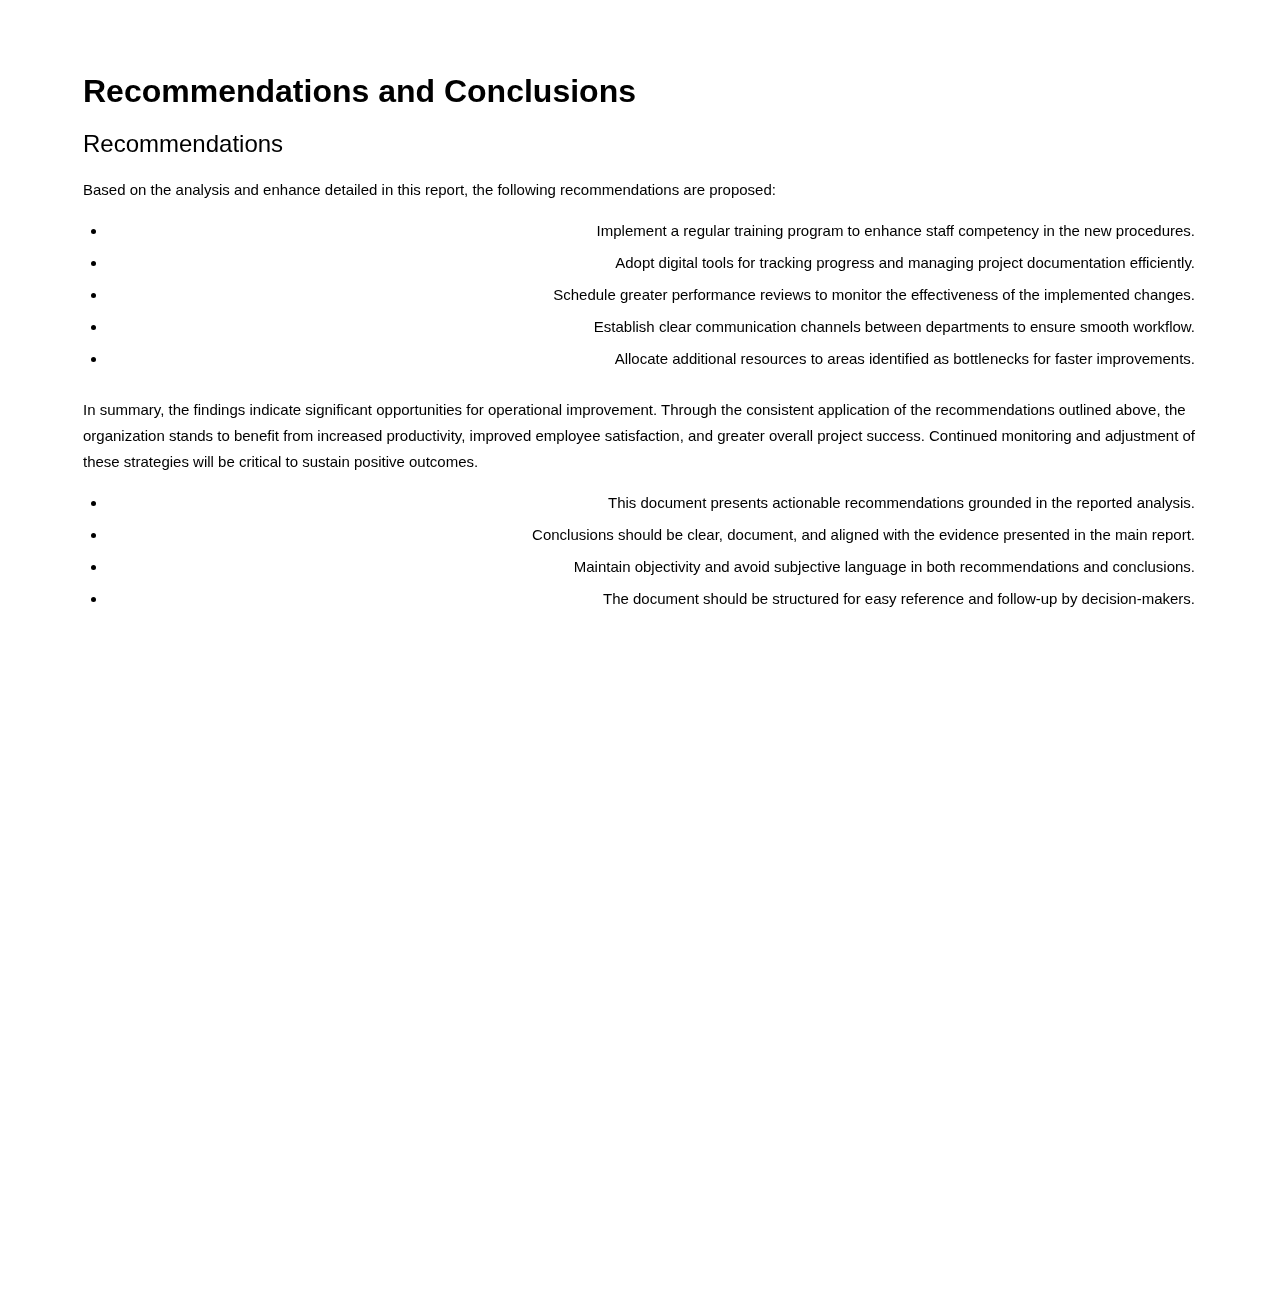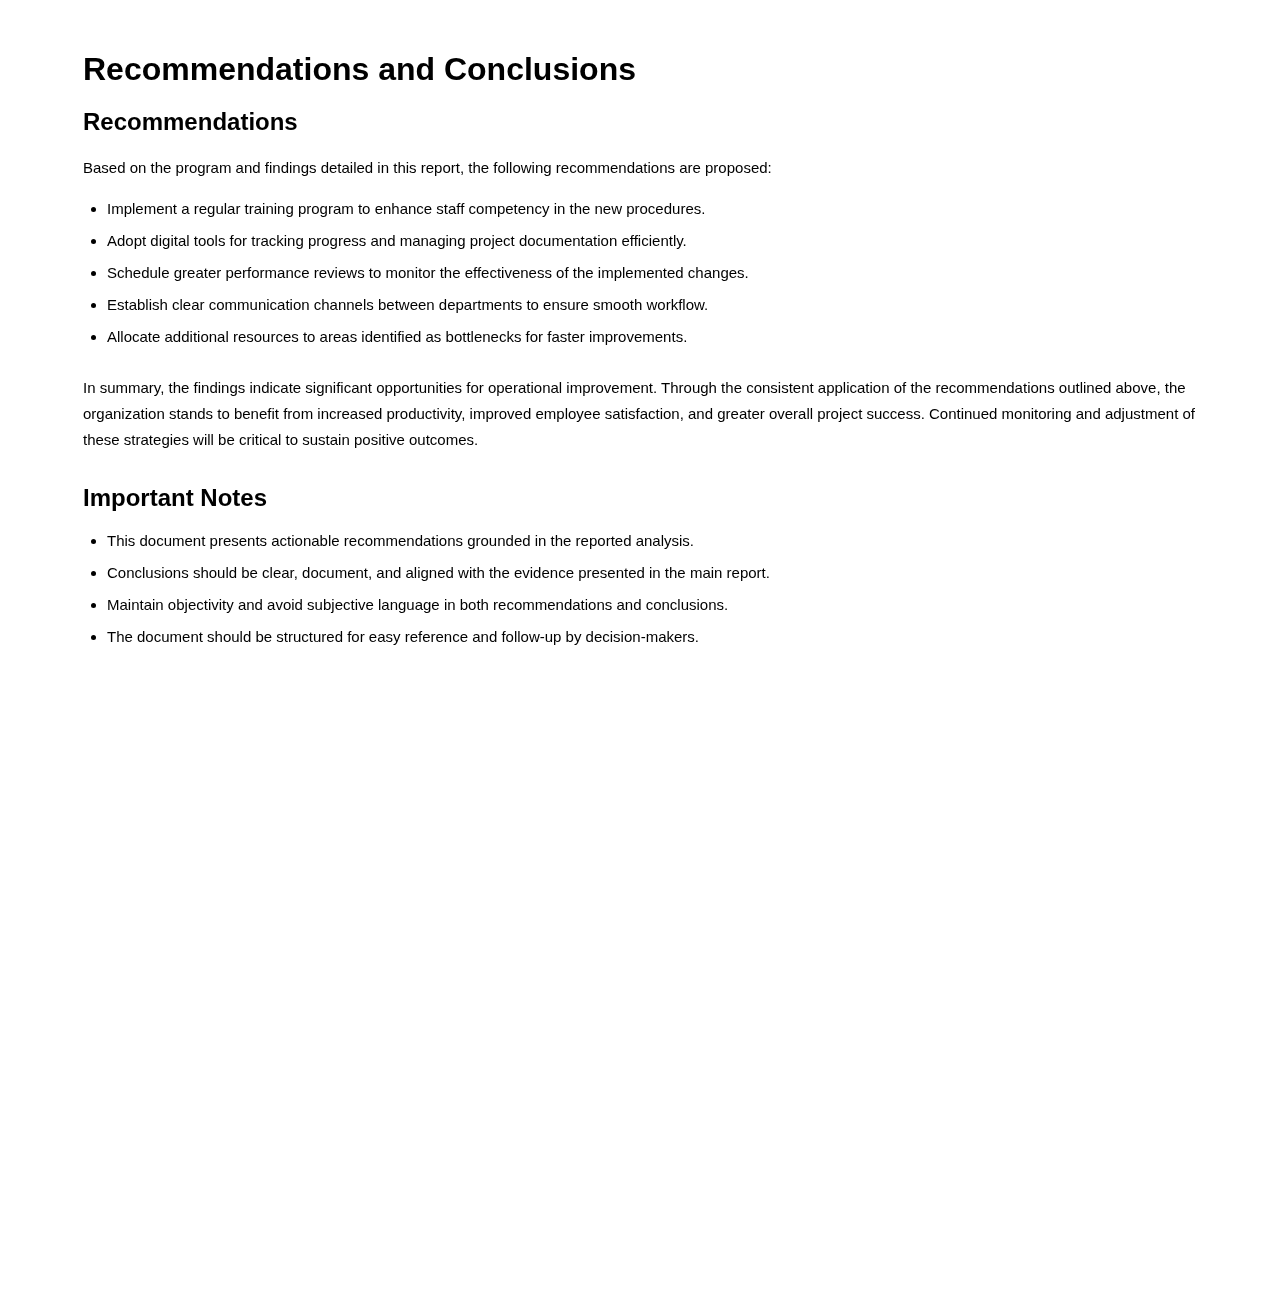--- a/index.html
+++ b/index.html
@@ -4,80 +4,80 @@
 <style>
   html, body {
     margin: 0;
     padding: 0;
     background: #ffffff;
     color: #000000;
     font-family: "Liberation Sans", "DejaVu Sans", sans-serif;
   }
   .page {
     max-width: 1112px;
-    padding: 50px 83px 60px 83px;
+    padding: 72px 83px 60px 83px;
     background: #ffffff;
   }
   h1.doc-title {
     font-size: 32px;
     line-height: 1.2;
     font-weight: 700;
     margin: 0 0 14px 0;
   }
   h2.section-heading {
     font-size: 24px;
     line-height: 1.2;
-    font-weight: 700;
+    font-weight: 400;
     margin: 31px 0 10px 0;
   }
   h1.doc-title + h2.section-heading {
     margin-top: 20px;
   }
   p.body-text {
     font-size: 15px;
     line-height: 26px;
     margin: 18px 0 18px 0;
   }
   ul.bullet-list {
     margin: 18px 0 28px 0;
     padding-left: 24px;
     list-style-type: disc;
   }
   ul.bullet-list li {
     font-size: 15px;
     line-height: 20px;
     margin-bottom: 12px;
+    text-align: right;
   }
   ul.bullet-list li:last-child {
     margin-bottom: 0;
   }
 </style>
 </head>
 <body>
 
 <div class="page">
 
   <h1 class="doc-title">Recommendations and Conclusions</h1>
 
   <h2 class="section-heading">Recommendations</h2>
 
-  <p class="body-text">Based on the program and findings detailed in this report, the following recommendations are proposed:</p>
+  <p class="body-text">Based on the analysis and enhance detailed in this report, the following recommendations are proposed:</p>
 
   <ul class="bullet-list">
     <li>Implement a regular training program to enhance staff competency in the new procedures.</li>
     <li>Adopt digital tools for tracking progress and managing project documentation efficiently.</li>
     <li>Schedule greater performance reviews to monitor the effectiveness of the implemented changes.</li>
     <li>Establish clear communication channels between departments to ensure smooth workflow.</li>
     <li>Allocate additional resources to areas identified as bottlenecks for faster improvements.</li>
   </ul>
 
 
   <p class="body-text">In summary, the findings indicate significant opportunities for operational improvement. Through the consistent application of the recommendations outlined above, the organization stands to benefit from increased productivity, improved employee satisfaction, and greater overall project success. Continued monitoring and adjustment of these strategies will be critical to sustain positive outcomes.</p>
 
-  <h2 class="section-heading">Important Notes</h2>
 
   <ul class="bullet-list">
     <li>This document presents actionable recommendations grounded in the reported analysis.</li>
     <li>Conclusions should be clear, document, and aligned with the evidence presented in the main report.</li>
     <li>Maintain objectivity and avoid subjective language in both recommendations and conclusions.</li>
     <li>The document should be structured for easy reference and follow-up by decision-makers.</li>
   </ul>
 
 </div>
 

